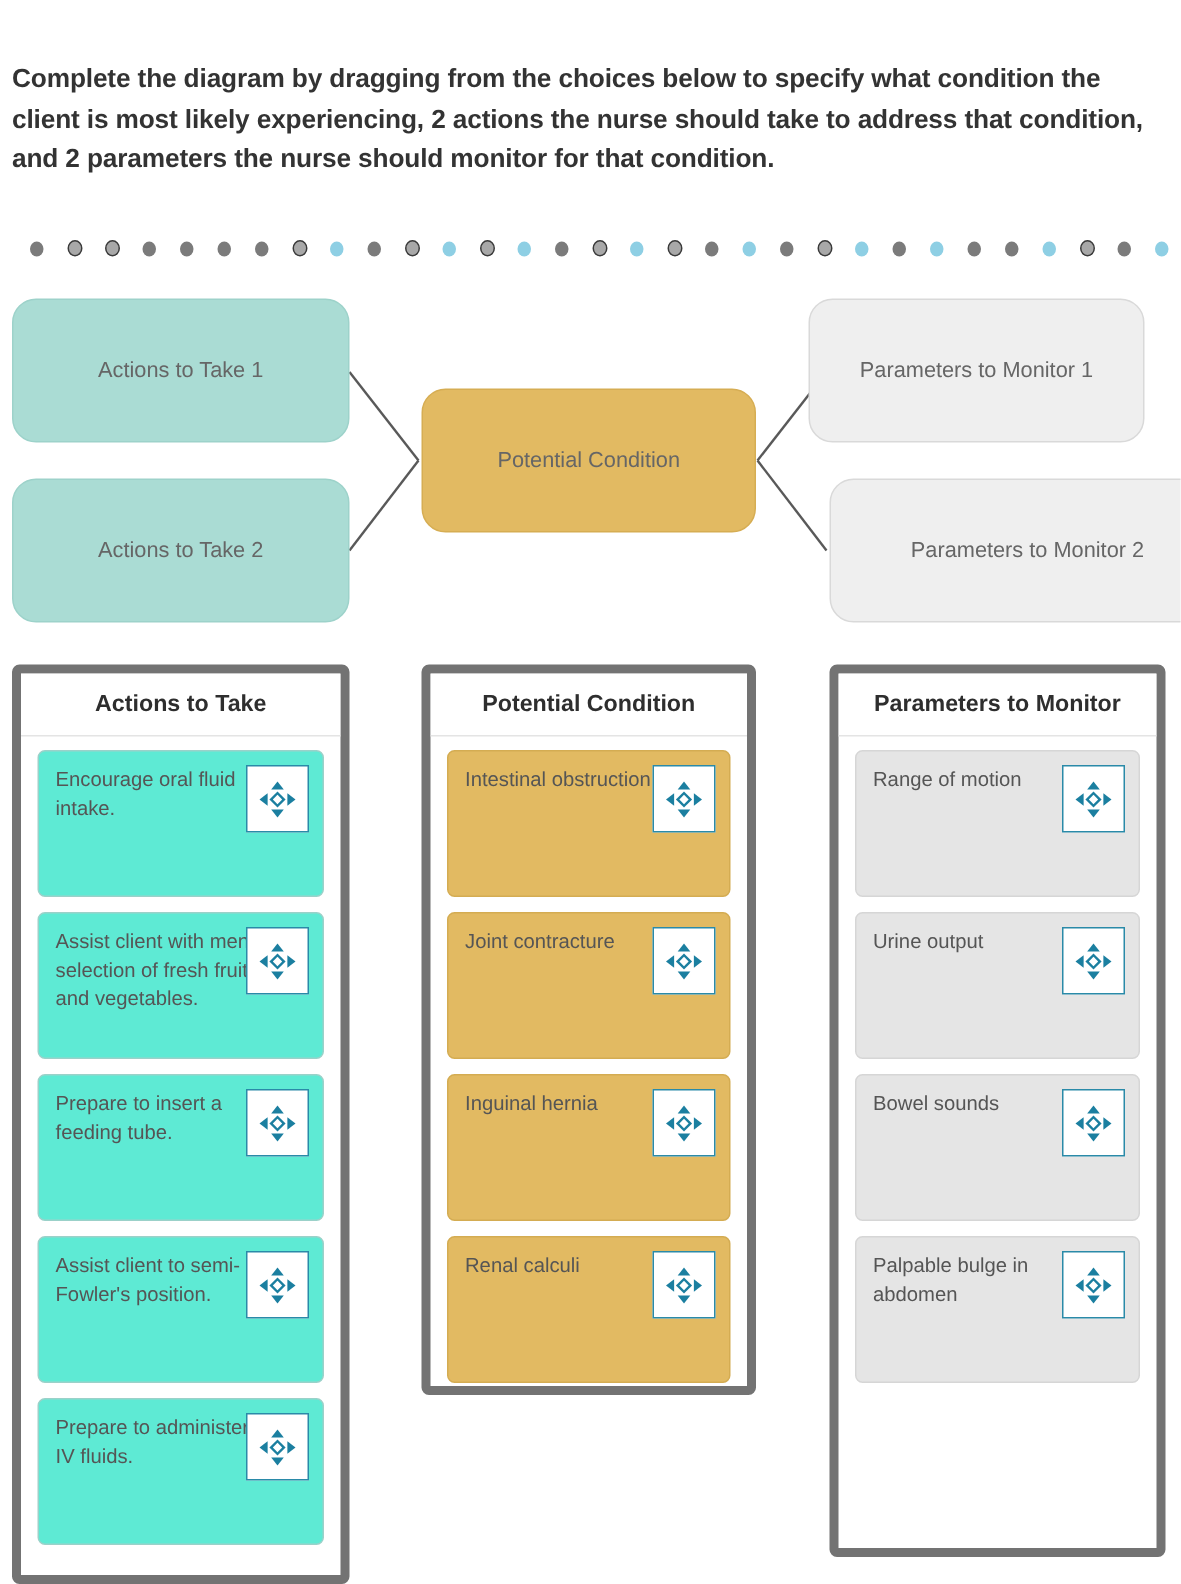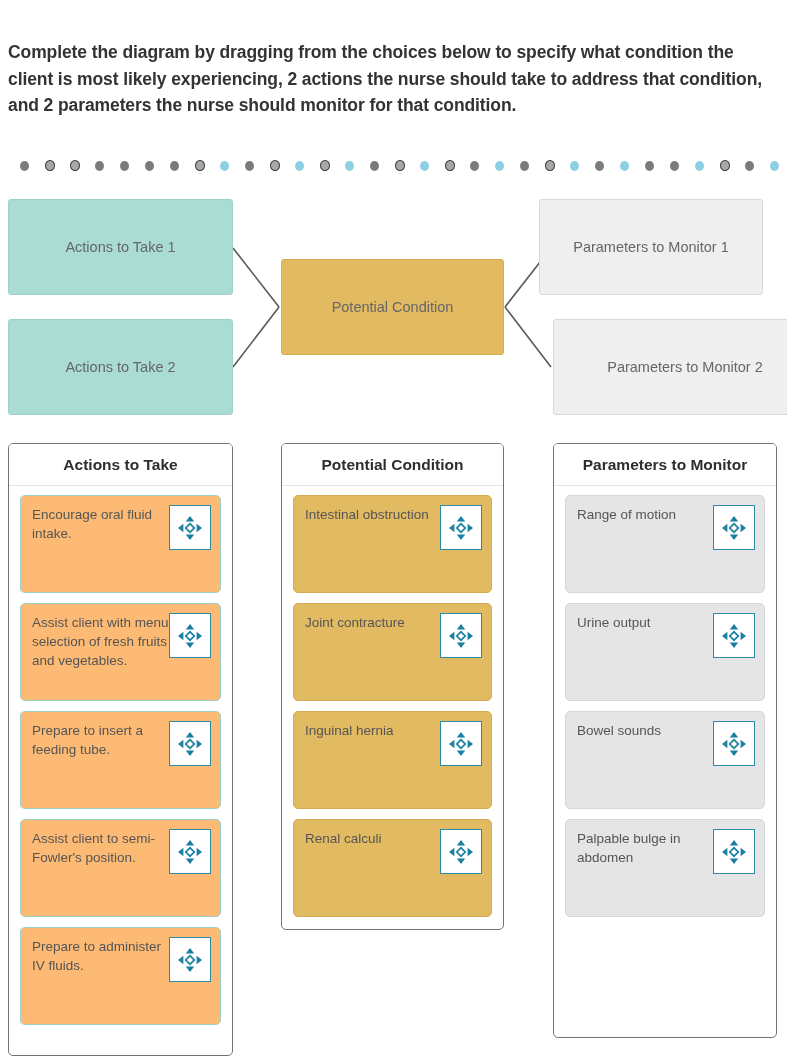--- a/index.html
+++ b/index.html
@@ -60,21 +60,21 @@
     width: 787px;
     height: 238px;
   }
   #diagram svg.connectors {
     position: absolute;
     left: 0; top: 0;
     width: 787px; height: 238px;
   }
   .dbox {
     position: absolute;
-    border-radius: 3px;
+    border-radius: 16px;
     display: flex;
     align-items: center;
     justify-content: center;
     text-align: center;
     font-size: 14.5px;
     color: #666666;
     padding: 4px 10px;
     line-height: 19px;
   }
   .dbox.teal {
@@ -100,21 +100,21 @@
     position: absolute;
     left: 0;
     top: 443px;
     width: 787px;
     height: 613px;
   }
   .panel {
     position: absolute;
     top: 0;
     background: #ffffff;
-    border: 1px solid #737373;
+    border: 6px solid #737373;
     border-radius: 5px;
     overflow: hidden;
   }
   #panel-actions    { left: 8px;   width: 225px; height: 613px; }
   #panel-condition  { left: 281px; width: 223px; height: 487px; }
   #panel-parameters { left: 553px; width: 224px; height: 595px; }
 
   .panel-header {
     height: 42px;
     line-height: 42px;
@@ -133,21 +133,21 @@
     position: relative;
     height: 98px;
     margin-bottom: 10px;
     border-radius: 5px;
     padding: 9px 11px;
     font-size: 13.5px;
     line-height: 19px;
     color: #555555;
   }
   .choice:last-child { margin-bottom: 0; }
-  .choice.teal { background: #fdba74; border: 1px solid #9bd1c9; }
+  .choice.teal { background: #5eead4; border: 1px solid #9bd1c9; }
   .choice.gold { background: #e2ba62; border: 1px solid #d4ac52; }
   .choice.gray { background: #e5e5e5; border: 1px solid #d6d6d6; }
 
   .choice-text {
     display: block;
     width: 140px;
     padding-right: 2px;
     word-wrap: break-word;
   }
 

